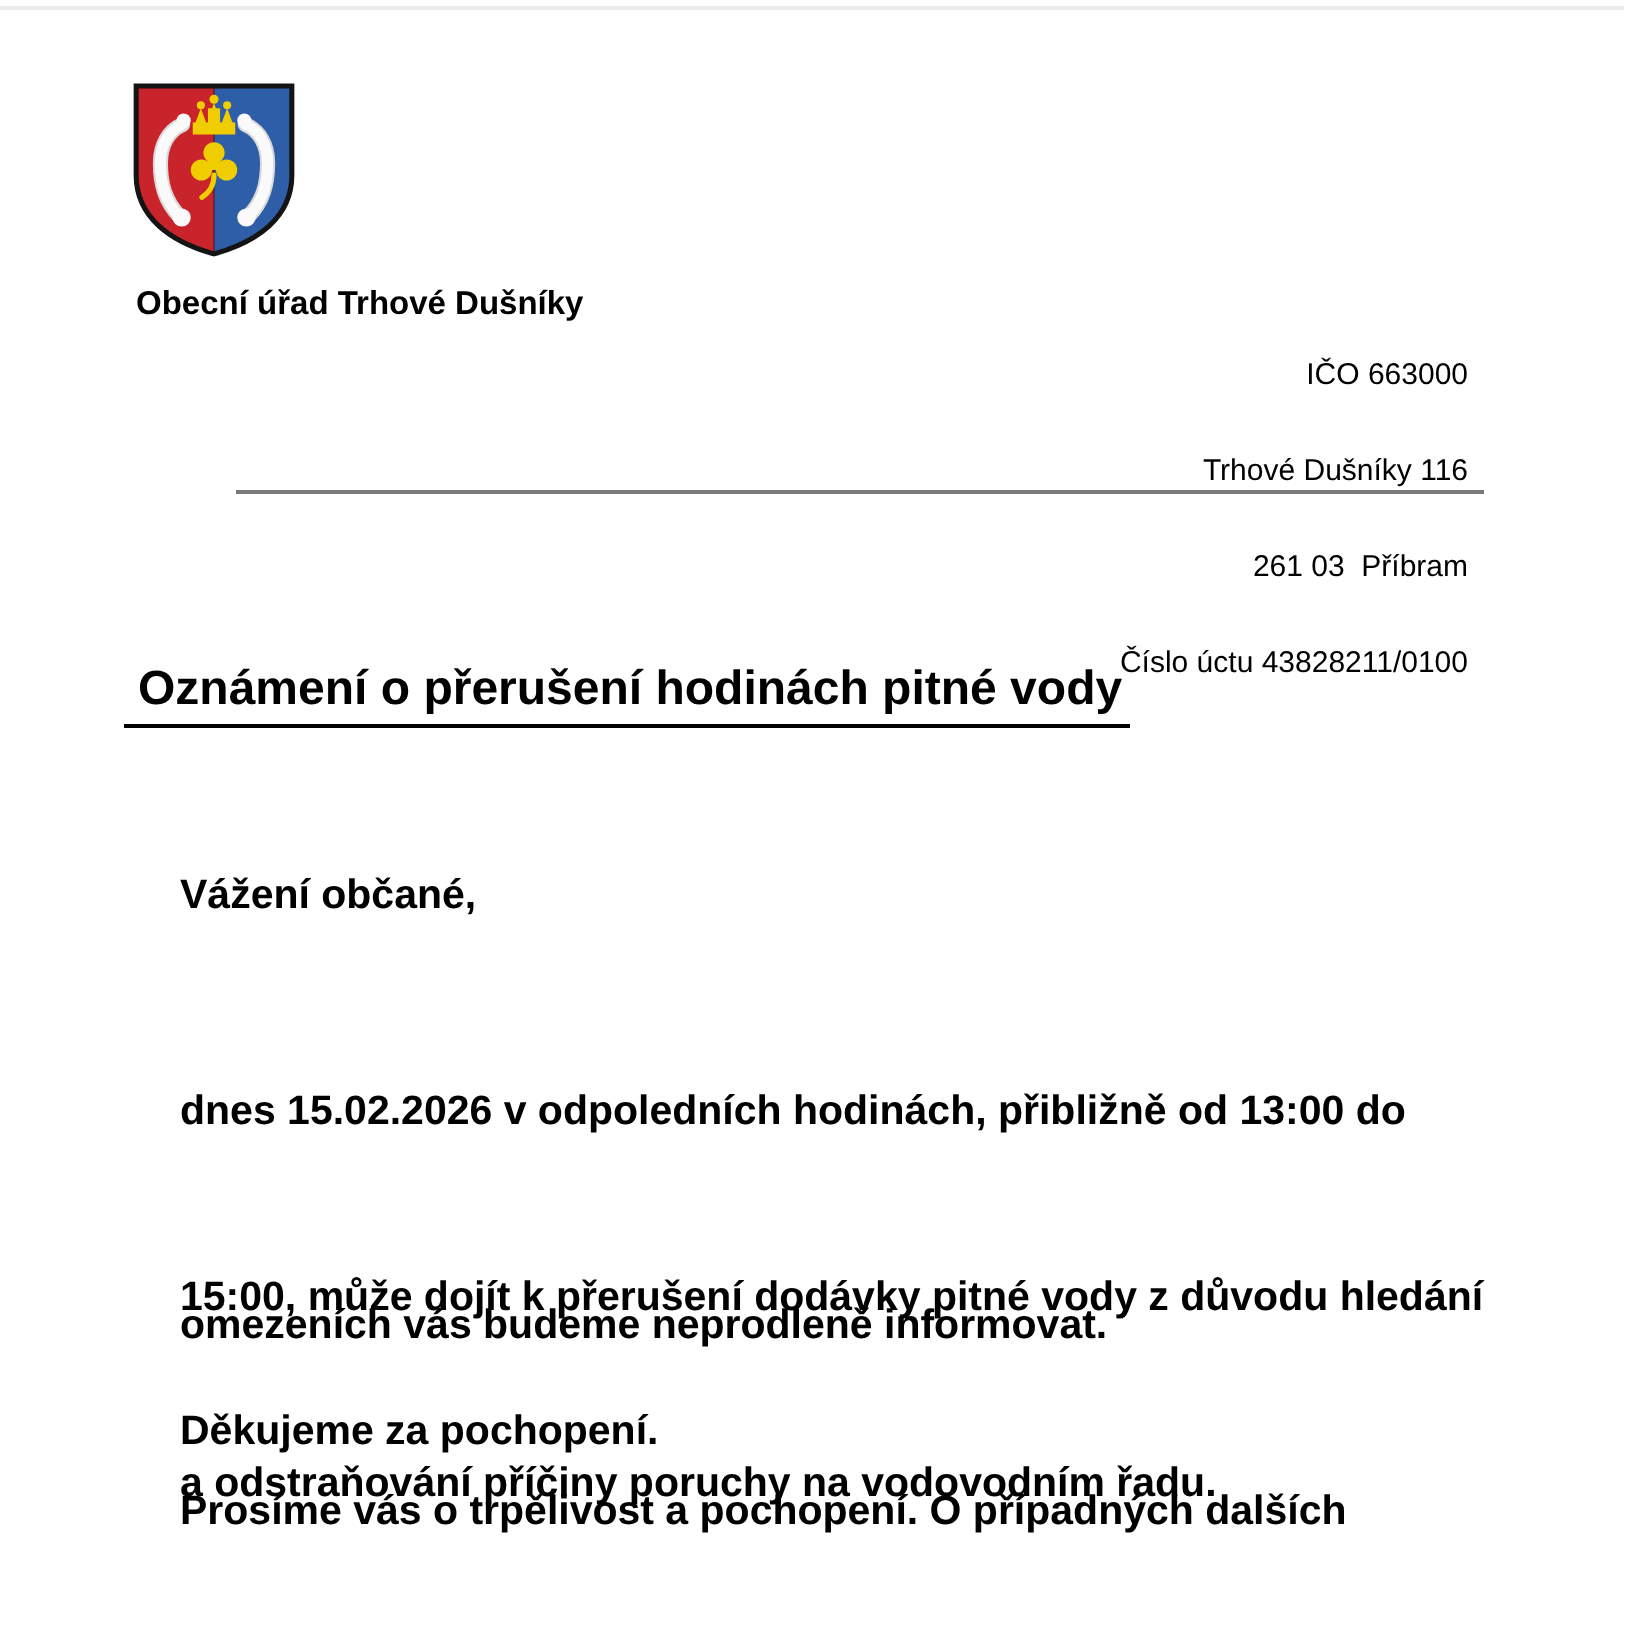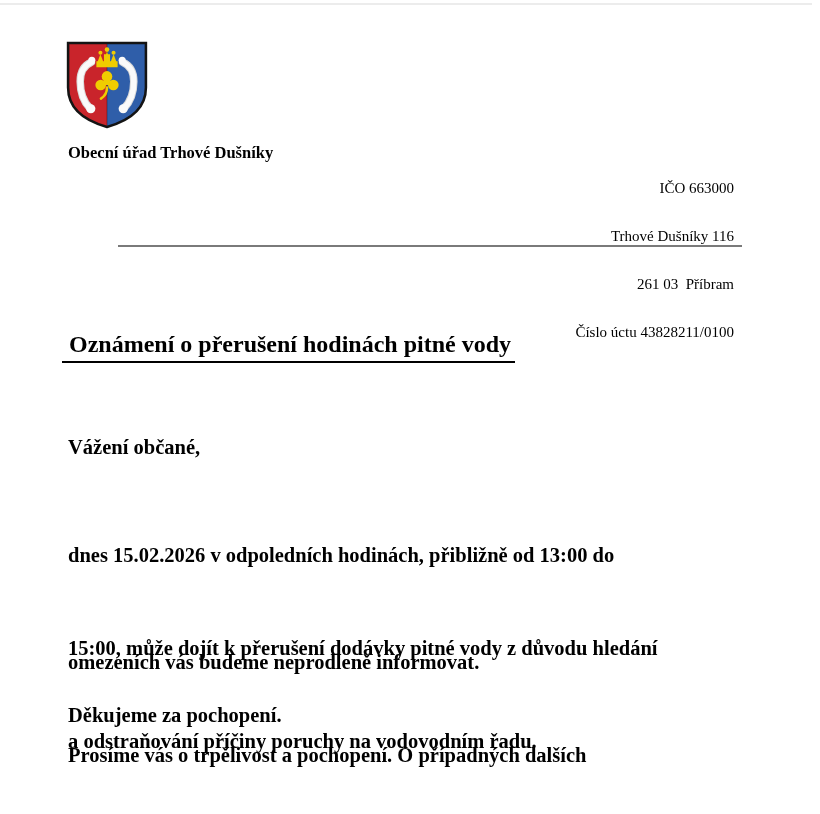--- a/index.html
+++ b/index.html
@@ -1,29 +1,29 @@
 <!DOCTYPE html>
 <html><head>
 <meta charset="utf-8">
 <style>
   html, body { margin:0; padding:0; background:#ffffff; }
   .page {
     position:relative; width:812px; height:814px; background:#ffffff;
-    font-family:Liberation Serif, serif; color:#000; overflow:hidden;
+    font-family:Liberation Sans, sans-serif; color:#000; overflow:hidden;
   }
   .top-rule { position:absolute; top:3px; left:0; width:820px; height:2px; background:#ececec; }
   .crest { position:absolute; left:64px; top:39px; width:86px; height:92px; }
   .org-name { position:absolute; left:68px; top:143px; font-size:16.5px; font-weight:bold; }
   .address { position:absolute; top:148px; right:78px; text-align:right;
              font-size:15px; line-height:16px; white-space:pre; }
   .divider { position:absolute; left:118px; top:245px; width:624px; height:0;
              border-top:2.5px solid #7a7a7a; }
   .title { position:absolute; left:62px; top:331px; margin:0; font-size:24px; font-weight:bold; }
   .title .underline { display:inline-block; border-bottom:2.5px solid #000; padding:0 4px 3px 7px; }
-  .body-text { font-size:20.5px; font-weight:bold; line-height:31px; white-space:pre; }
+  .body-text { font-size:20.5px; font-weight:bold; line-height:31px; white-space:pre;margin-left:22px; }
   .salutation { position:absolute; left:68px; top:432px; }
   .para1 { position:absolute; left:68px; top:478px; }
   .para2 { position:absolute; left:68px; top:585px; }
   .closing { position:absolute; left:68px; top:700px; }
 </style>
 </head>
 <body>
 
 <div class="page">
 

